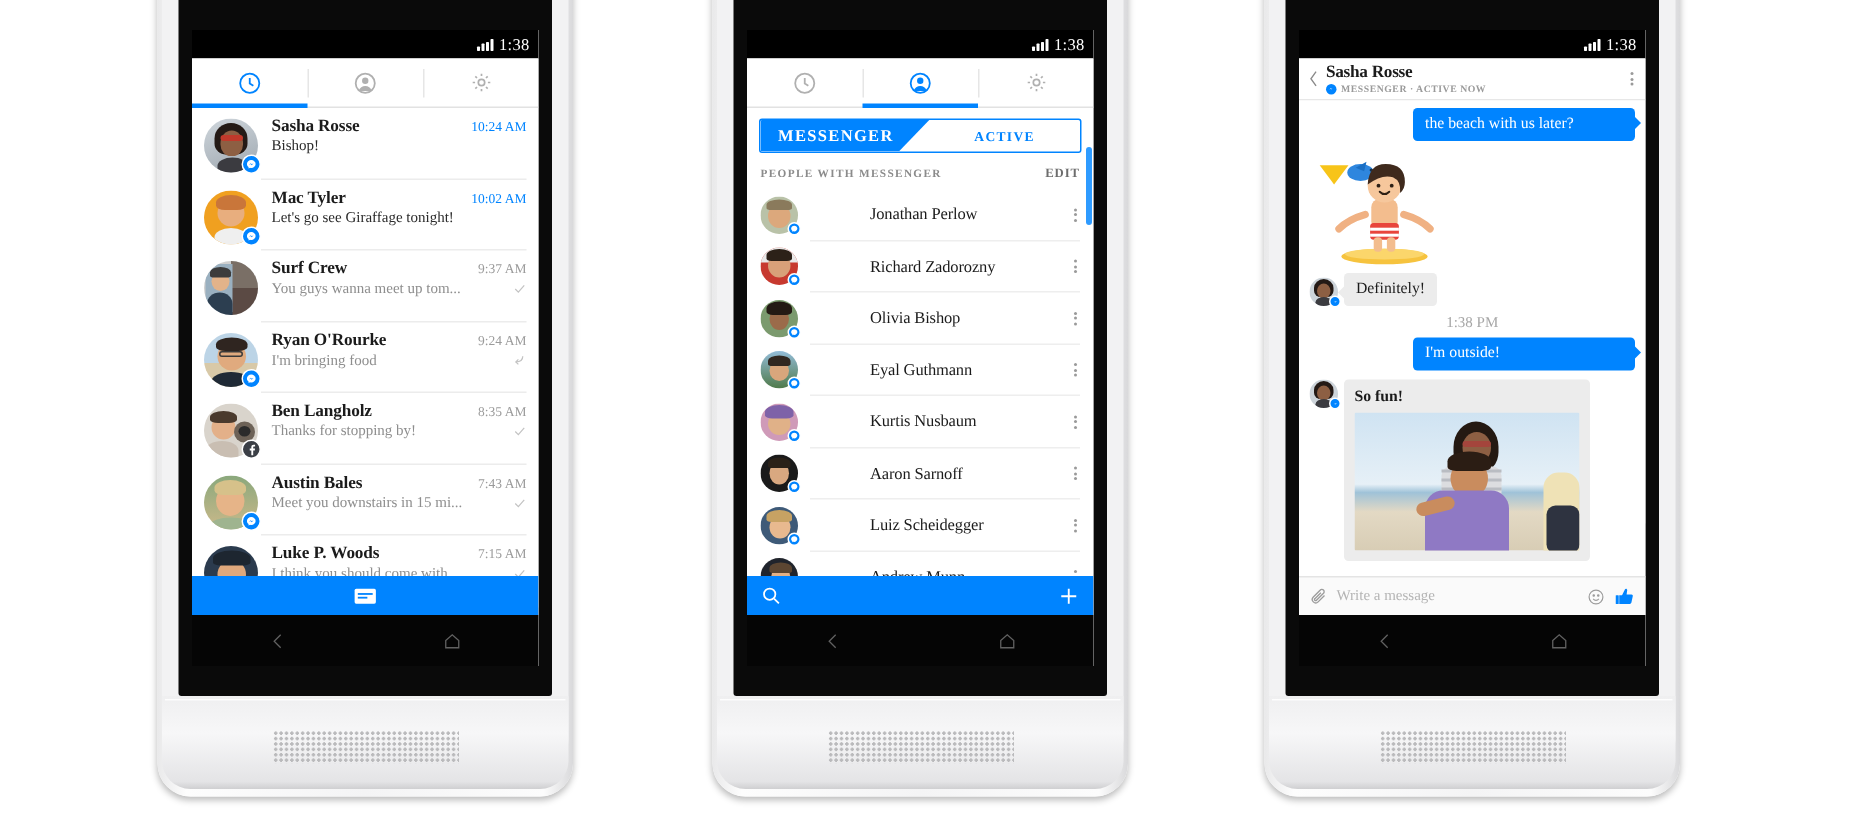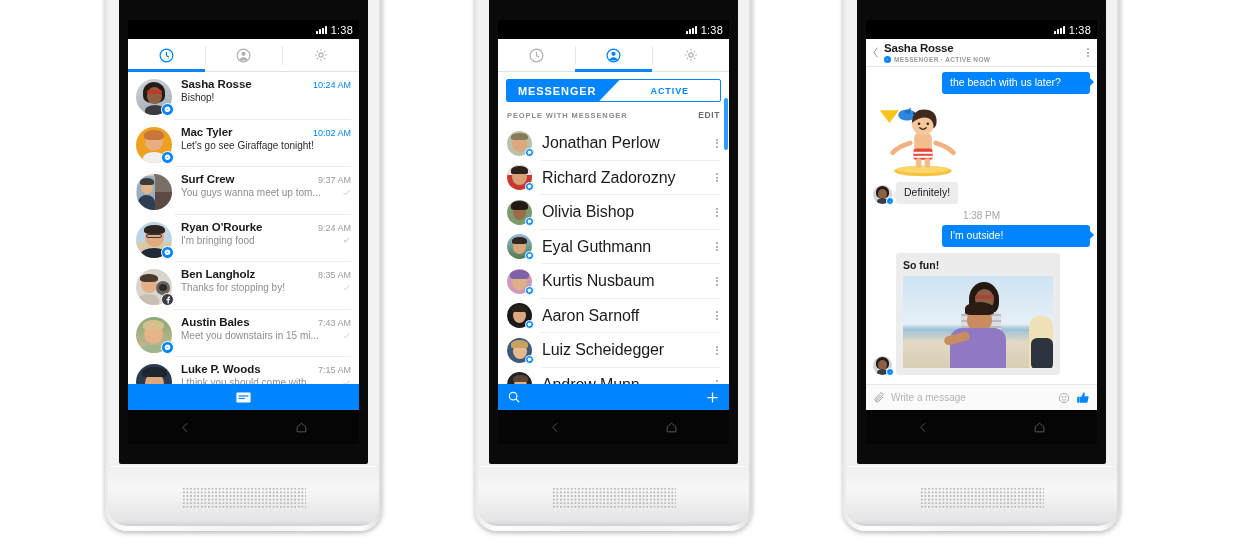--- a/index.html
+++ b/index.html
@@ -2,21 +2,21 @@
 <html><head>
 <meta charset="utf-8">
 <style>
   * { box-sizing: border-box; margin: 0; padding: 0; }
   html, body {
     width: 1250px; height: 550px;
     background: #ffffff;
     font-family: "Liberation Sans", sans-serif;
     overflow: hidden;
   }
-  .stage { position: relative; width: 1250px; height: 441px; }
+  .stage { position: relative; width: 1250px; height: 441px; font-family: Liberation Serif, serif; }
 
   
   .phone { position: absolute; top: 0; width: 277px; height: 550px; }
   .phone-1 { left: 105px; }
   .phone-2 { left: 475px; }
   .phone-3 { left: 843px; }
 
   .frame {
     position: absolute; left: 0; top: -14px;
     width: 277px; height: 545px;
@@ -134,21 +134,21 @@
   .seg-r { flex: 1; color: #0084ff; font-size: 9px; font-weight: bold; letter-spacing: .9px;
            display: flex; align-items: center; justify-content: center; }
   .sectionhdr { display: flex; align-items: flex-end; padding: 8px 9px 6px 9px; }
   .sectionhdr .lbl { flex: 1; font-size: 7.5px; color: #8b8b8b; letter-spacing: .9px; font-weight: bold;}
   .sectionhdr .edit { font-size: 8.5px; color: #6d6d6d; letter-spacing: .6px; font-weight: bold;}
   .person { display: flex; align-items: center; padding: 3px 9px; height: 34.5px; position: relative; }
   .person::after { content:""; position:absolute; left:42px; right:9px; bottom:0; height:1px; background:#eeeeee; }
   .p-av { position: relative; width: 25px; height: 25px; flex: 0 0 25px; }
   .p-av .av { width: 25px; height: 25px; }
   .p-av .badge { width: 9px; height: 9px; border-width: 1.2px; right: -2px; bottom: -1px;}
-  .p-name { flex: 1; font-size: 16px; color: #1b1b1b; padding-left: 10px; letter-spacing:-.1px;}
+  .p-name { flex: 1; font-size: 11px; color: #1b1b1b; padding-left: 10px; letter-spacing:-.1px;margin-left:38px;}
   .dots3 { display: flex; flex-direction: column; gap: 1.5px; padding-right: 2px; }
   .dots3 i { width: 2px; height: 2px; border-radius: 50%; background: #9a9a9a; display: block; }
   .scrollthumb { position: absolute; right: 1px; top: 59px; width: 4px; height: 52px;
                  background: #2e9bff; border-radius: 2px; }
   .searchbar { position:absolute; left:0; bottom:34px; width:231px; height:26px; background:#0084ff;
                display:flex; align-items:center; justify-content:space-between; padding:0 9px; }
 
   
   .chathdr { height: 28px; background: #fff; display: flex; align-items: center;
              padding: 0 6px 0 4px; border-bottom: 1px solid #e7e7e7; }
@@ -806,21 +806,21 @@
                   </svg>
                 </div>
             </div>
             <div class="bub in">Definitely!</div>
           </div>
 
           <div class="ts">1:38 PM</div>
 
           <div class="bub out">I'm outside!</div>
 
-          <div class="row-in" style="margin-top:6px;align-items:flex-end">
+          <div class="row-in" style="margin-top:6px;align-items:flex-start">
             <div class="mini-av">
               <div class="av">
                   <div class="bg" style="background:#cdd4da"></div>
                 <div style="position:absolute;left:3px;top:1px;width:13px;height:12px;background:#241a16;border-radius:50% 50% 35% 35%"></div>
                 <div style="position:absolute;left:5px;top:4px;width:9px;height:10px;background:#8d5f43;border-radius:50%"></div>
                 <div style="position:absolute;left:4px;top:13px;width:11px;height:7px;background:#3b3b40;border-radius:50% 50% 0 0"></div>
                 </div>
               <div class="badge msg">
                   <svg width="4.5" height="4.5" viewBox="0 0 16 16">
                     <path d="M4.3 9.4L7.2 6.3l1.6 1.6 2.8-1.6-2.9 3.1-1.6-1.6z" fill="#fff"></path>

